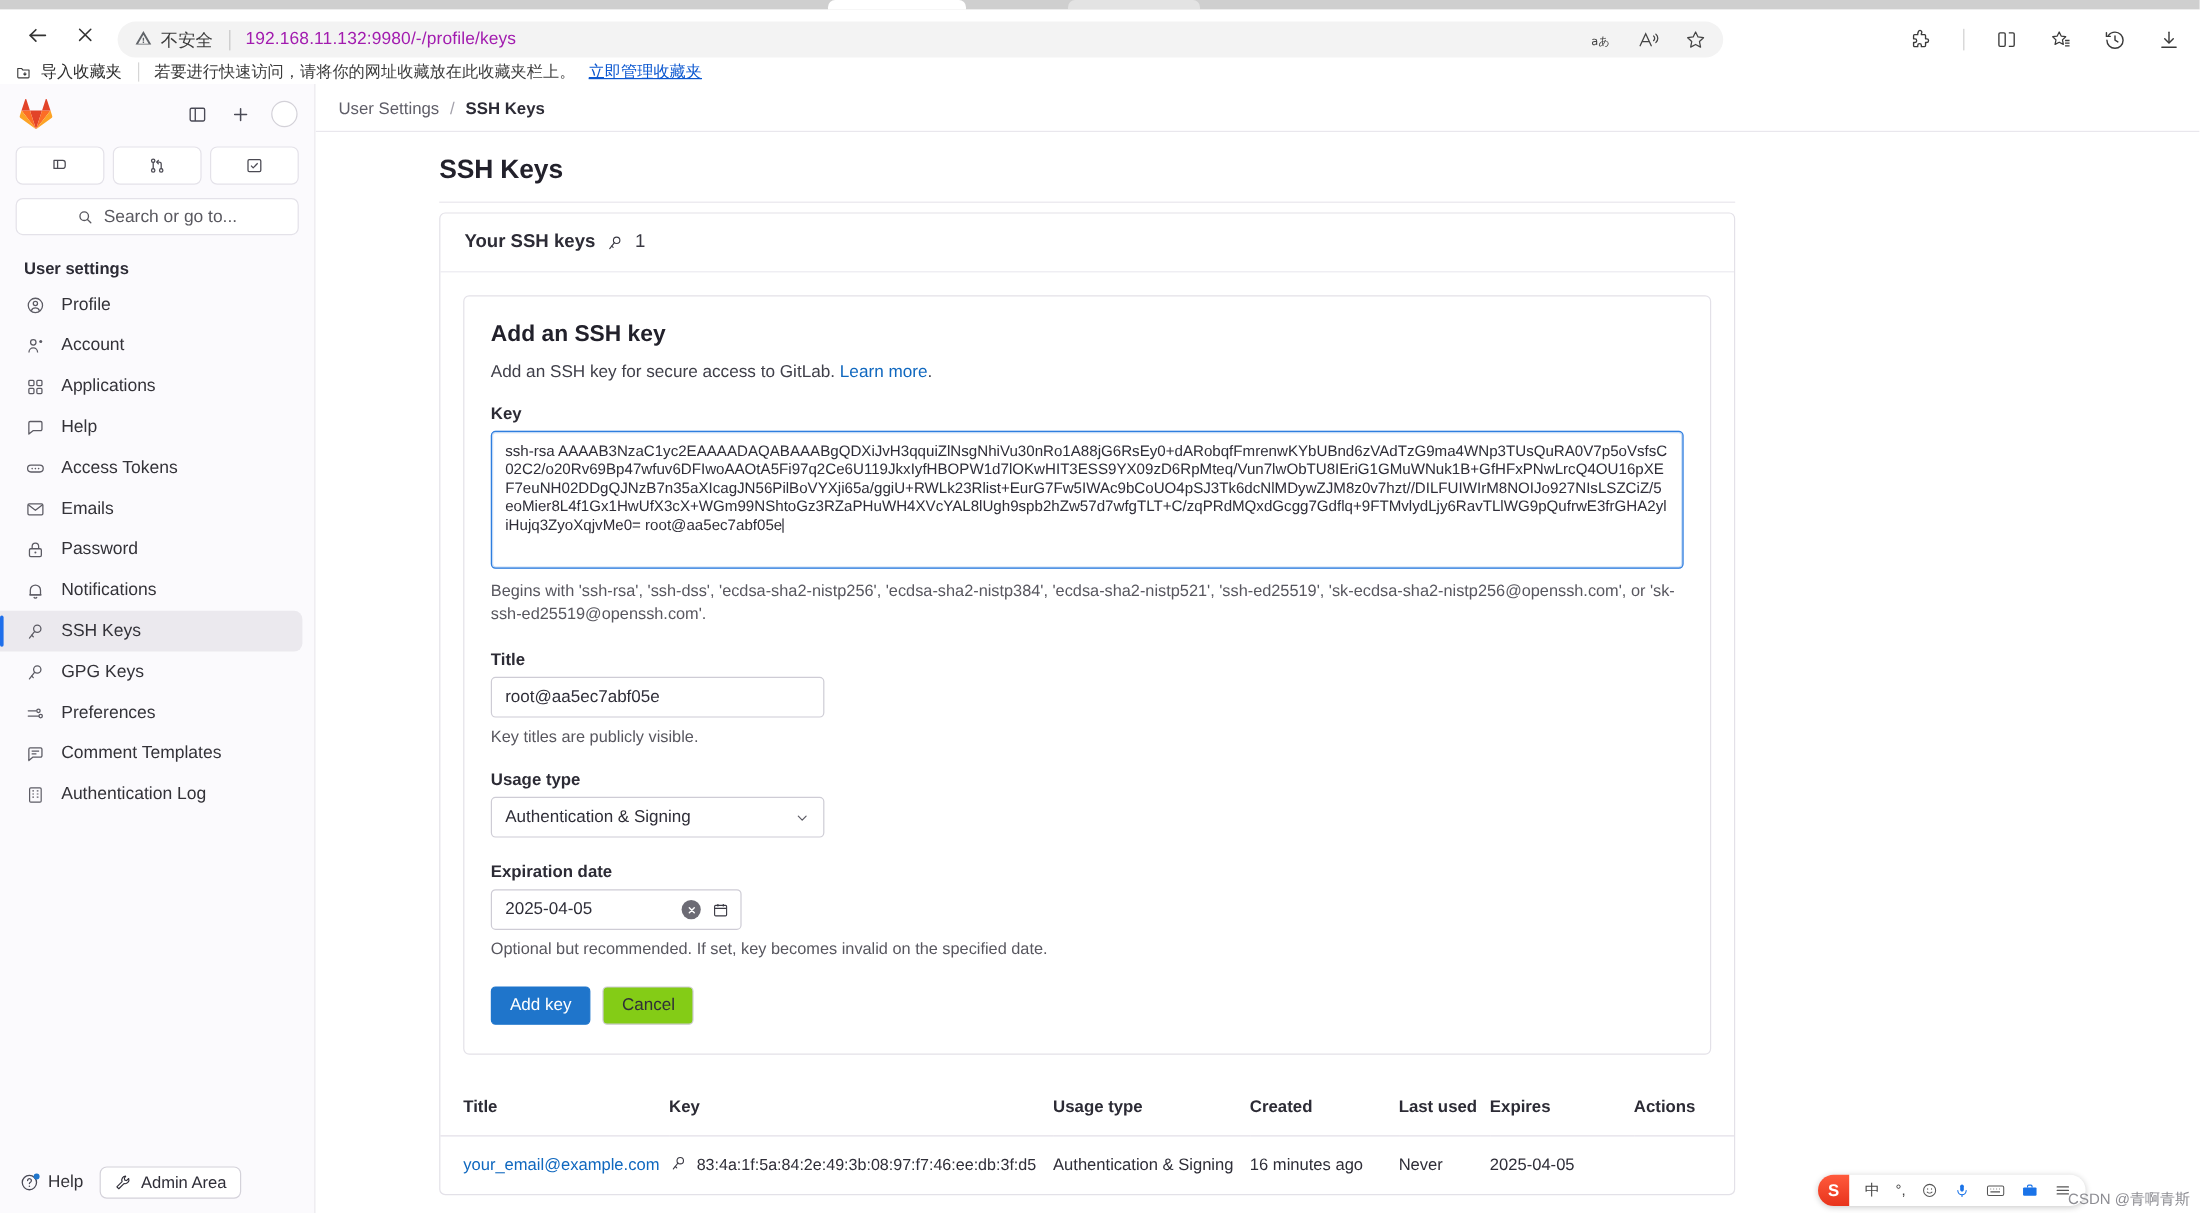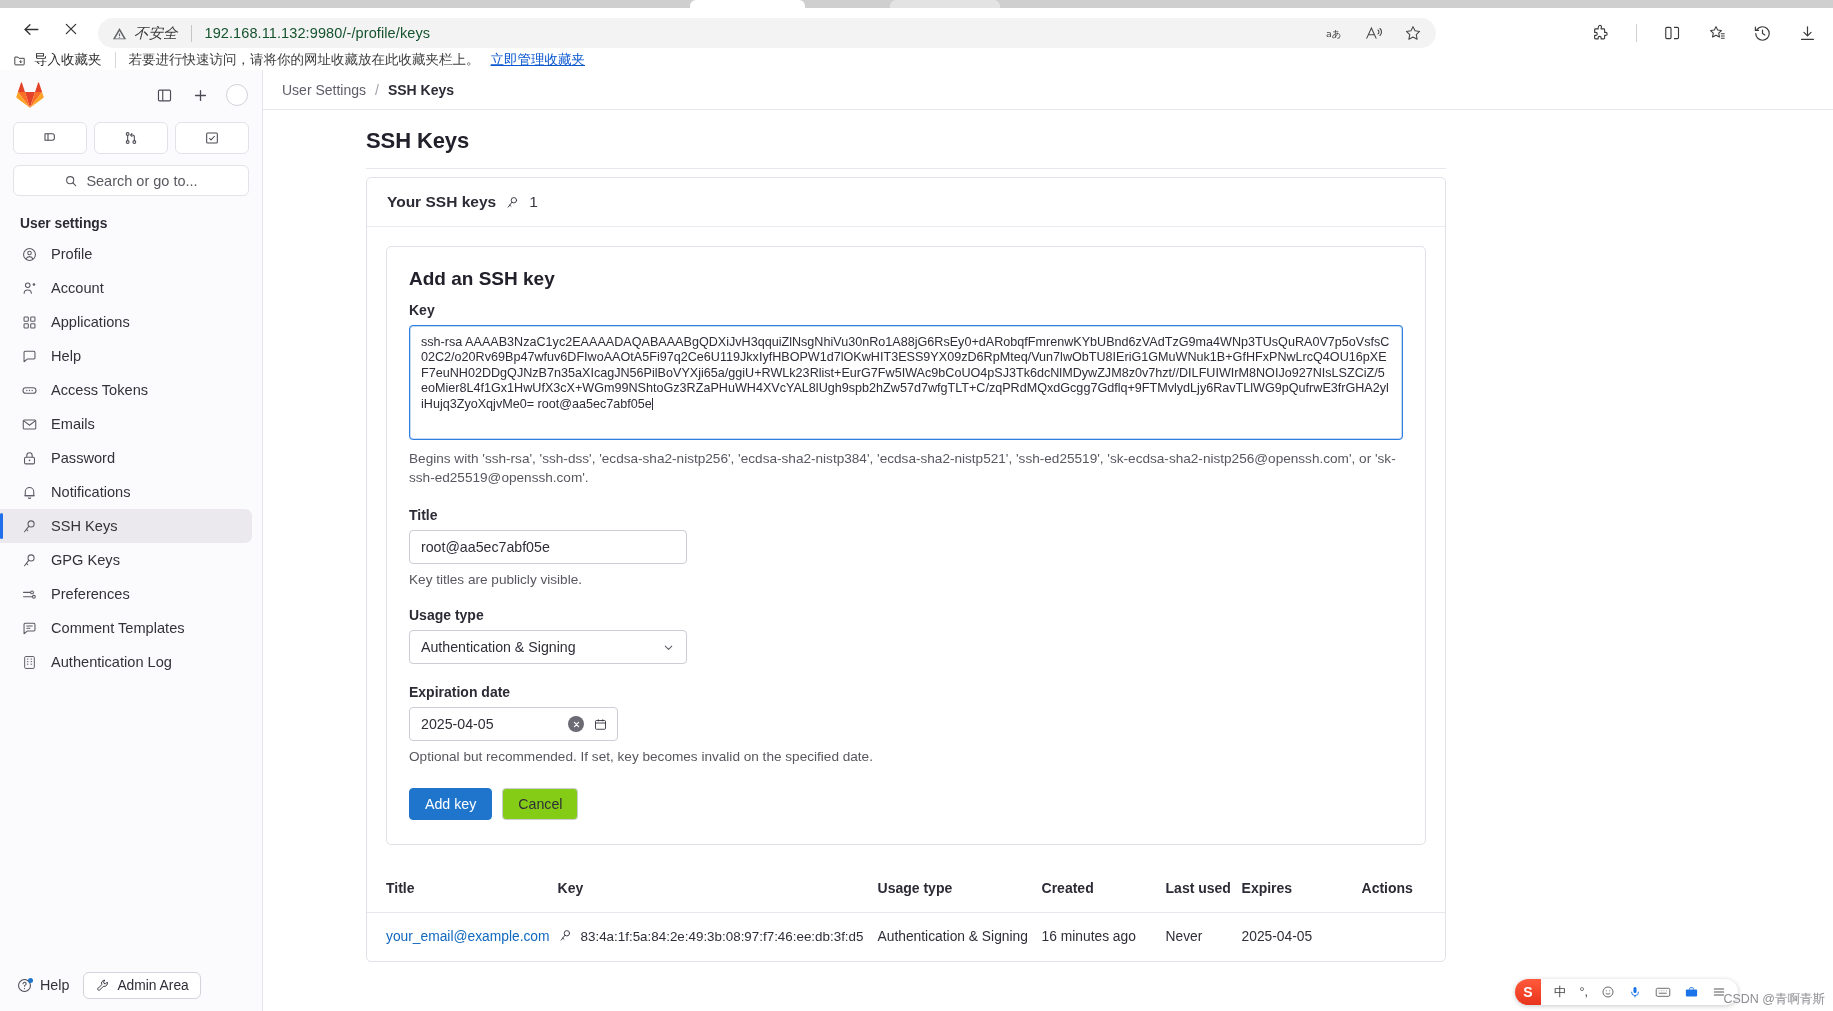--- a/index.html
+++ b/index.html
@@ -29,23 +29,23 @@
     border-radius:6px; color:#333;
   }
   .nav-btn:first-child { margin-left:14px; }
   .omnibox {
     position:absolute; left:98px; top:10px;
     width:1338px; height:30px;
     background:#f3f3f3; border-radius:16px;
     display:flex; align-items:center;
     padding:0 14px;
   }
-  .omni-warn { display:flex; align-items:center; gap:7px; color:#3b3b3b; font-size:14.5px;font-style:italic; }
+  .omni-warn { display:flex; align-items:flex-start; gap:7px; color:#3b3b3b; font-size:14.5px; }
   .omni-sep { width:1px; height:17px; background:#c6c6c6; margin:0 13px; }
-  .omni-url { color:#14532d; font-size:14.5px; letter-spacing:.1px; }
+  .omni-url { color:#a21caf; font-size:14.5px; letter-spacing:.1px; }
   .omni-right { margin-left:auto; display:flex; align-items:center; gap:20px; color:#444; }
   .chrome-icons {
     position:absolute; right:16px; top:10px; height:30px;
     display:flex; align-items:center; gap:26px; color:#3a3a3a;
   }
   .chrome-sep { width:1px; height:18px; background:#d0d0d0; }
 
   .bookmarks-bar {
     position:absolute; left:0; top:50px; width:1833px; height:20px;
     background:#ffffff; display:flex; align-items:center;
@@ -592,20 +592,23 @@
                   <circle cx="14.2" cy="8.4" r="4.3"></circle>
                   <path d="M11.2 11.5L5 19.4"></path>
                   <path d="M7.6 16.1l1.9 1.8"></path>
                 </svg>
             </span>
             <span class="key-count">1</span>
           </div>
 
           <div class="panel">
             <h2>Add an SSH key</h2>
+            <div class="panel-sub">
+              <span>Add an SSH key for secure access to GitLab. </span><a class="link" href="#">Learn more</a><span>.</span>
+            </div>
 
             <div class="field-label">Key</div>
             <div class="key-area"><span>ssh-rsa AAAAB3NzaC1yc2EAAAADAQABAAABgQDXiJvH3qquiZlNsgNhiVu30nRo1A88jG6RsEy0+dARobqfFmrenwKYbUBnd6zVAdTzG9ma4WNp3TUsQuRA0V7p5oVsfsC02C2/o20Rv69Bp47wfuv6DFIwoAAOtA5Fi97q2Ce6U119JkxIyfHBOPW1d7lOKwHIT3ESS9YX09zD6RpMteq/Vun7lwObTU8IEriG1GMuWNuk1B+GfHFxPNwLrcQ4OU16pXEF7euNH02DDgQJNzB7n35aXIcagJN56PilBoVYXji65a/ggiU+RWLk23Rlist+EurG7Fw5IWAc9bCoUO4pSJ3Tk6dcNlMDywZJM8z0v7hzt//DILFUIWIrM8NOIJo927NIsLSZCiZ/5eoMier8L4f1Gx1HwUfX3cX+WGm99NShtoGz3RZaPHuWH4XVcYAL8lUgh9spb2hZw57d7wfgTLT+C/zqPRdMQxdGcgg7Gdflq+9FTMvlydLjy6RavTLlWG9pQufrwE3frGHA2yliHujq3ZyoXqjvMe0= root@aa5ec7abf05e</span><span class="caret"></span></div>
             <div class="help-text">Begins with 'ssh-rsa', 'ssh-dss', 'ecdsa-sha2-nistp256', 'ecdsa-sha2-nistp384', 'ecdsa-sha2-nistp521', 'ssh-ed25519', 'sk-ecdsa-sha2-nistp256@openssh.com', or 'sk-ssh-ed25519@openssh.com'.</div>
 
             <div class="group">
               <div class="field-label">Title</div>
               <div class="text-input">
                 <span>root@aa5ec7abf05e</span>
               </div>

